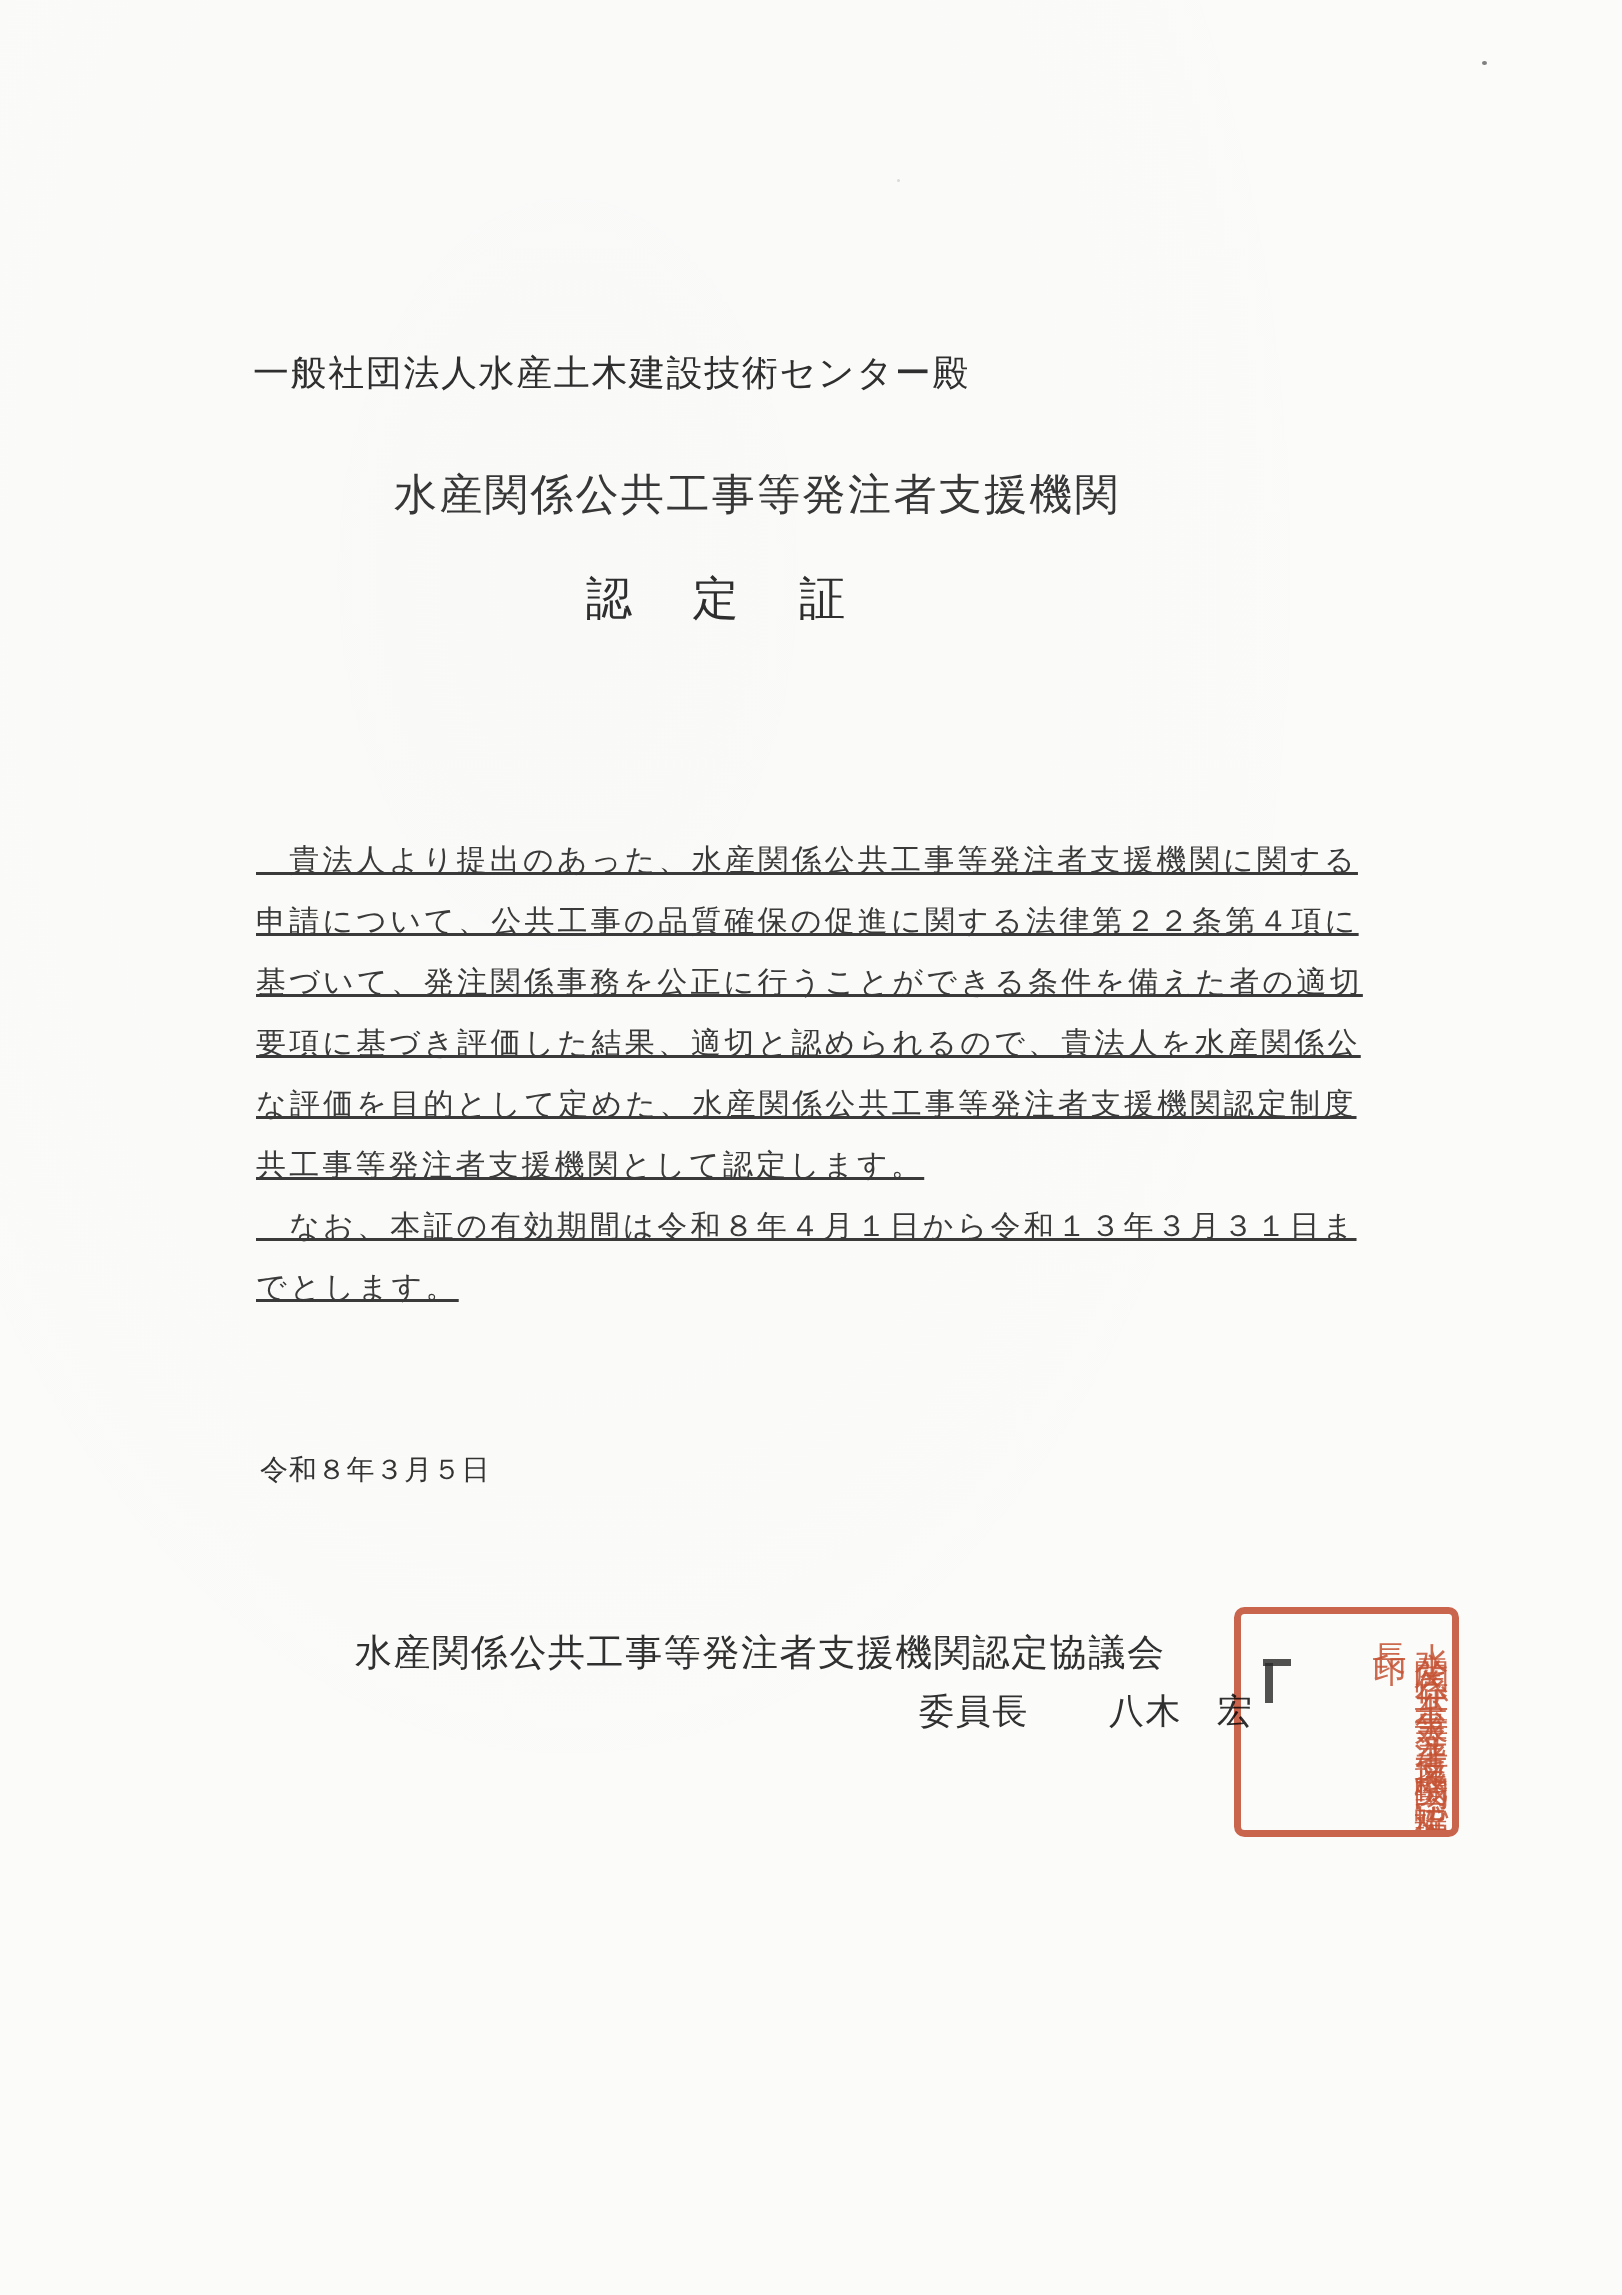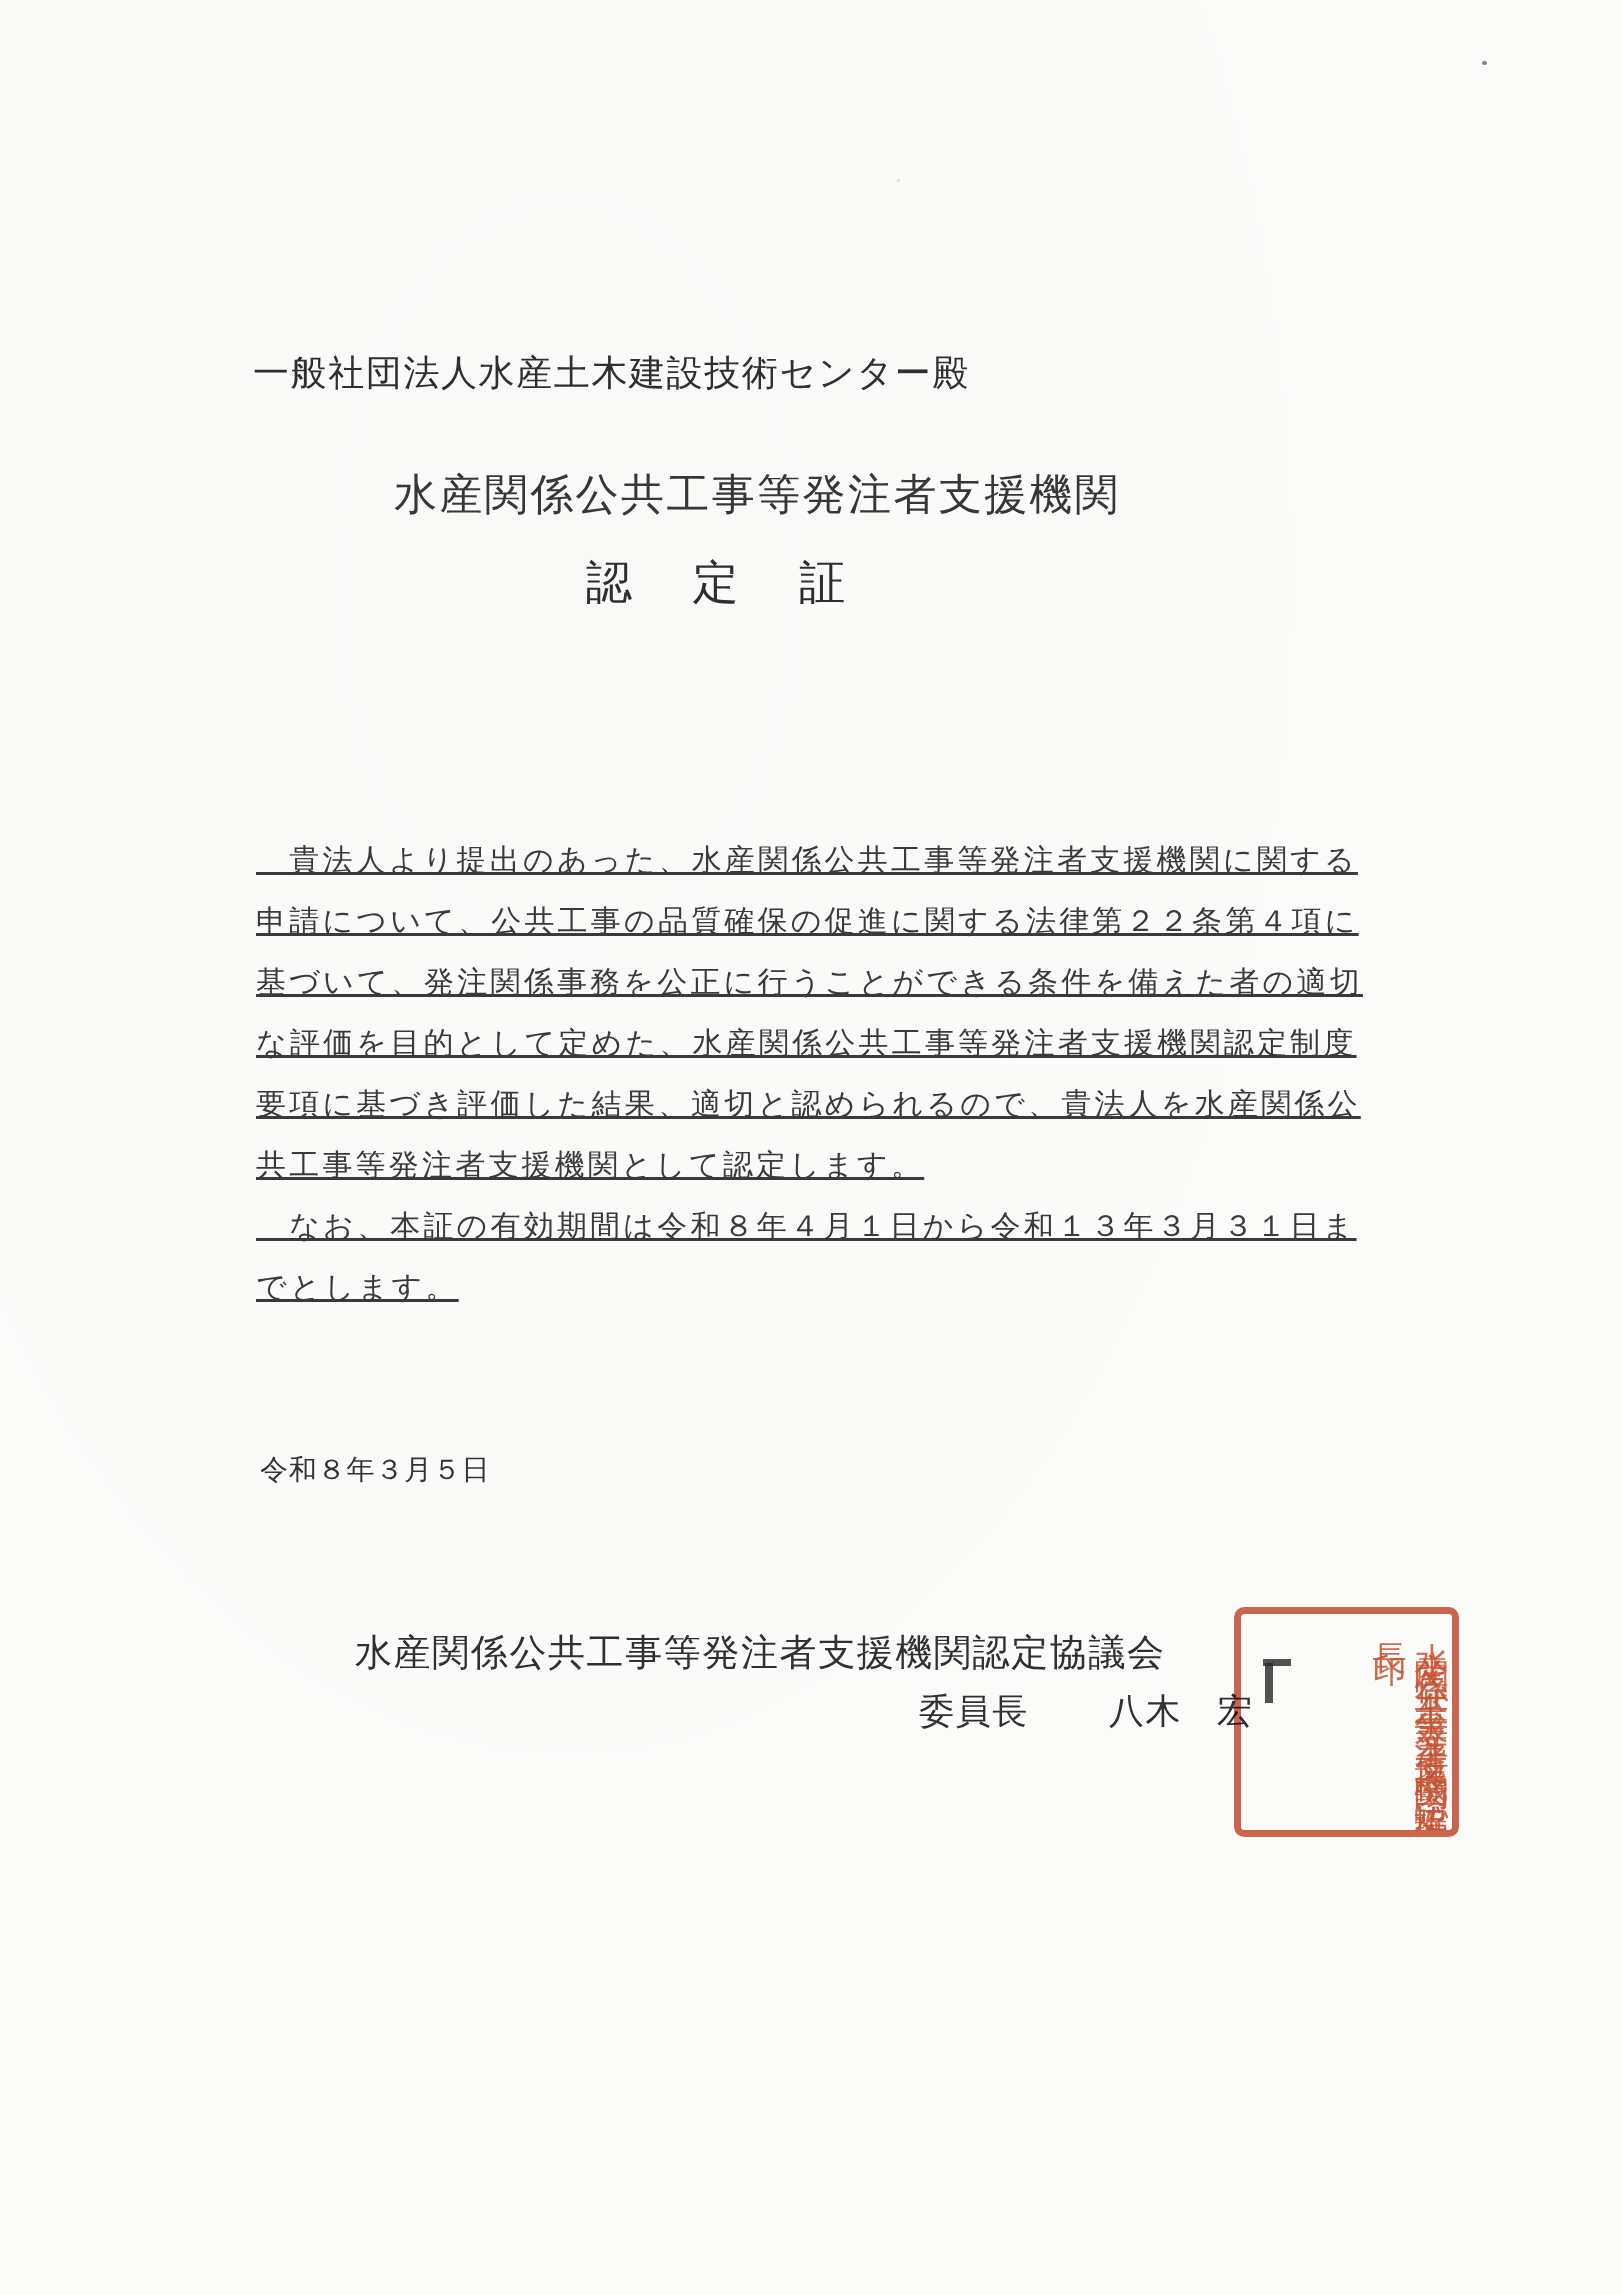--- a/index.html
+++ b/index.html
@@ -32,21 +32,21 @@
     left: 394px;
     top: 466px;
     font-size: 43px;
     letter-spacing: 2.4px;
     color: #373737;
     white-space: nowrap;
   }
   .main-title {
     position: absolute;
     left: 586px;
-    top: 552px;
+    top: 568px;
     font-size: 46px;
     letter-spacing: 7.3px;
     color: #2e2e2e;
     white-space: nowrap;
   }
   .body-text {
     position: absolute;
     left: 256px;
     top: 829px;
     width: 1152px;
@@ -143,22 +143,22 @@
   </div>
 
   <div class="subtitle">水産関係公共工事等発注者支援機関</div>
 
   <div class="main-title">認　定　証</div>
 
   <div class="body-text">
     <div class="body-line">　貴法人より提出のあった、水産関係公共工事等発注者支援機関に関する</div>
     <div class="body-line">申請について、公共工事の品質確保の促進に関する法律第２２条第４項に</div>
     <div class="body-line">基づいて、発注関係事務を公正に行うことができる条件を備えた者の適切</div>
+    <div class="body-line">要項に基づき評価した結果、適切と認められるので、貴法人を水産関係公</div>
     <div class="body-line">な評価を目的として定めた、水産関係公共工事等発注者支援機関認定制度</div>
-    <div class="body-line">要項に基づき評価した結果、適切と認められるので、貴法人を水産関係公</div>
     <div class="body-line">共工事等発注者支援機関として認定します。</div>
     <div class="body-line">　なお、本証の有効期間は令和８年４月１日から令和１３年３月３１日ま</div>
     <div class="body-line">でとします。</div>
   </div>
 
   <div class="issue-date">令和８年３月５日</div>
 
   <div class="issuer-org">水産関係公共工事等発注者支援機関認定協議会</div>
 
   <span class="sig sig-role">委員長</span>

